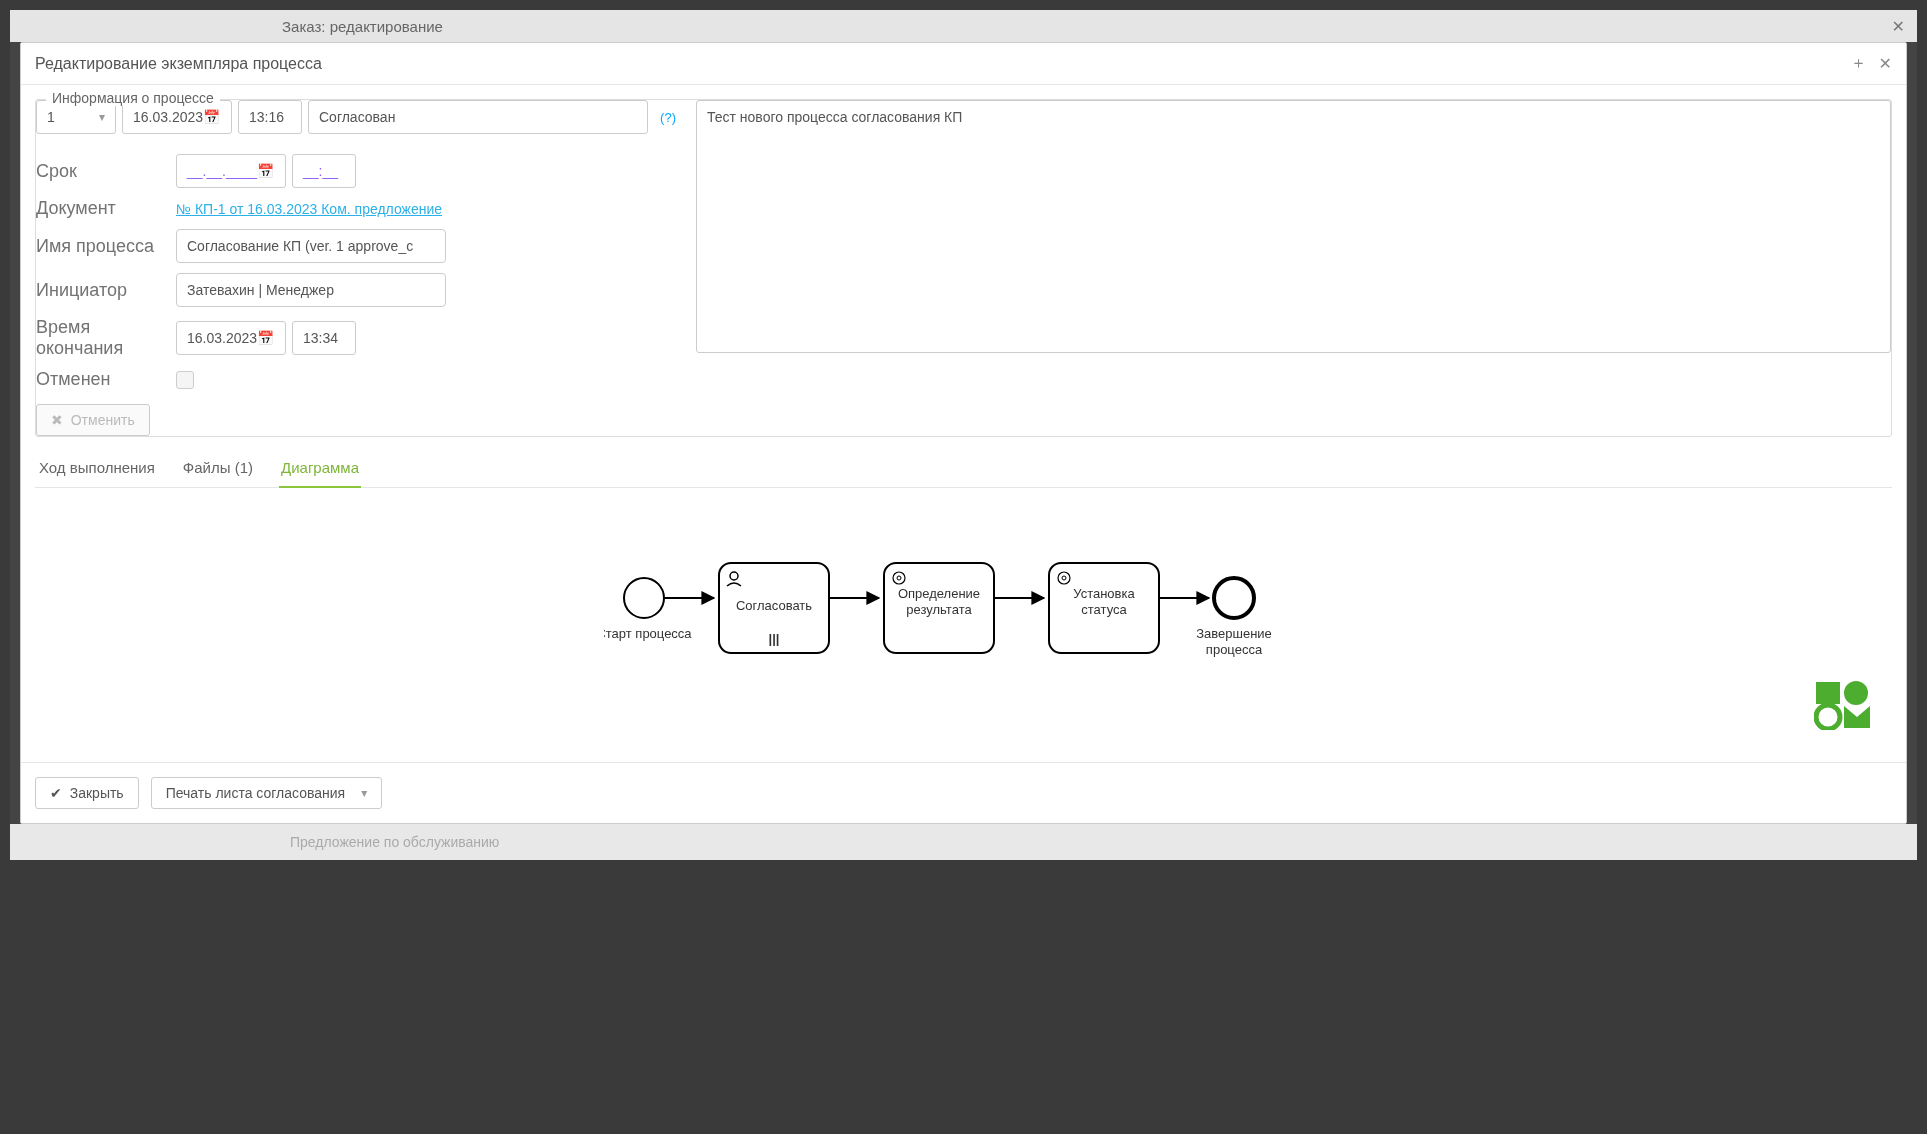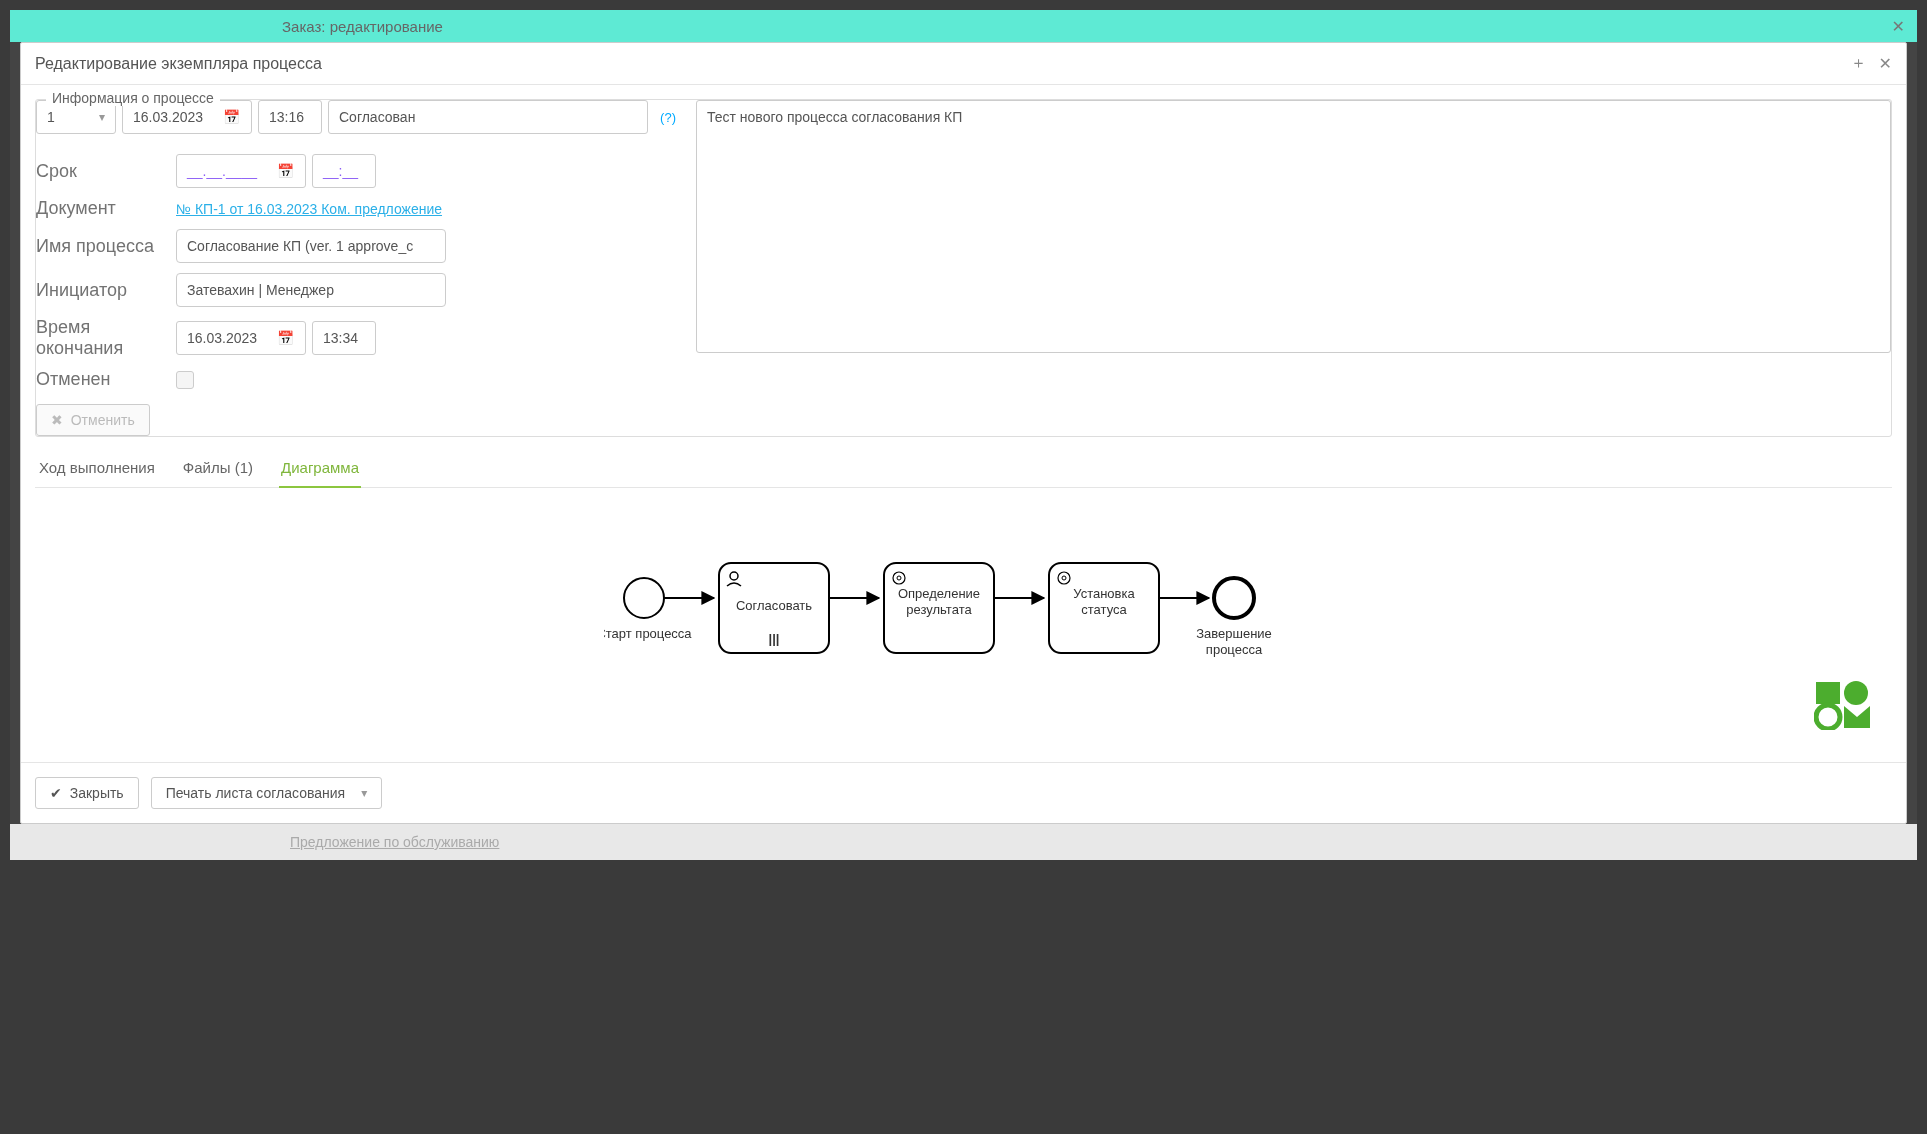--- a/index.html
+++ b/index.html
@@ -14,21 +14,21 @@
       background: #444;
       border-radius: 2px;
       padding: 0;
       position: relative;
     }
     .back-title-bar {
       height: 32px;
       display: flex;
       align-items: center;
       padding: 0 12px;
-      background: #5eead4;
+      background: #e5e5e5;
       color: #666;
       font-size: 15px;
     }
     .back-title-bar .close-x {
       margin-left: auto;
       font-size: 16px;
       color: #777;
     }
     .modal {
       background: #fff;
@@ -94,21 +94,21 @@
       background: #fff;
       height: 34px;
       display: inline-flex;
       align-items: center;
       padding: 0 10px;
       color: #555;
       font-size: 14px;
     }
     .dropdown { width: 80px; justify-content: space-between; }
     .chevron { color: #999; font-size: 12px; margin-left: 8px; }
-    .date-input { width: 130px; justify-content: space-between; }
+    .date-input { width: 110px; justify-content: space-between; }
     .cal-icon { color: #999; }
     .time-input { width: 64px; }
     .status-input { flex: 1; min-width: 270px; }
     .help-link { color: #00aaff; margin-left: 6px; font-size: 13px; }
     .label { color: #737373; font-size: 18px; }
     .doc-link { color: #2bb0e8; font-size: 14px; }
     input.text-field {
       border: 1px solid #ccc;
       border-radius: 4px;
       height: 34px;
@@ -187,21 +187,20 @@
       gap: 12px;
     }
     .back-bottom {
       height: 36px;
       background: #e8e8e8;
       color: #aaa;
       font-size: 14px;
       display: flex;
       align-items: center;
       padding-left: 280px;
-      text-decoration: underline;
     }
     .placeholder-txt { color: #8b5cf6; }
   </style>
 </head>
 <body>
 
 <div class="backdrop">
   <div class="back-title-bar">
     <span style="margin-left:260px">Заказ: редактирование</span>
     <span class="close-x">✕</span>

